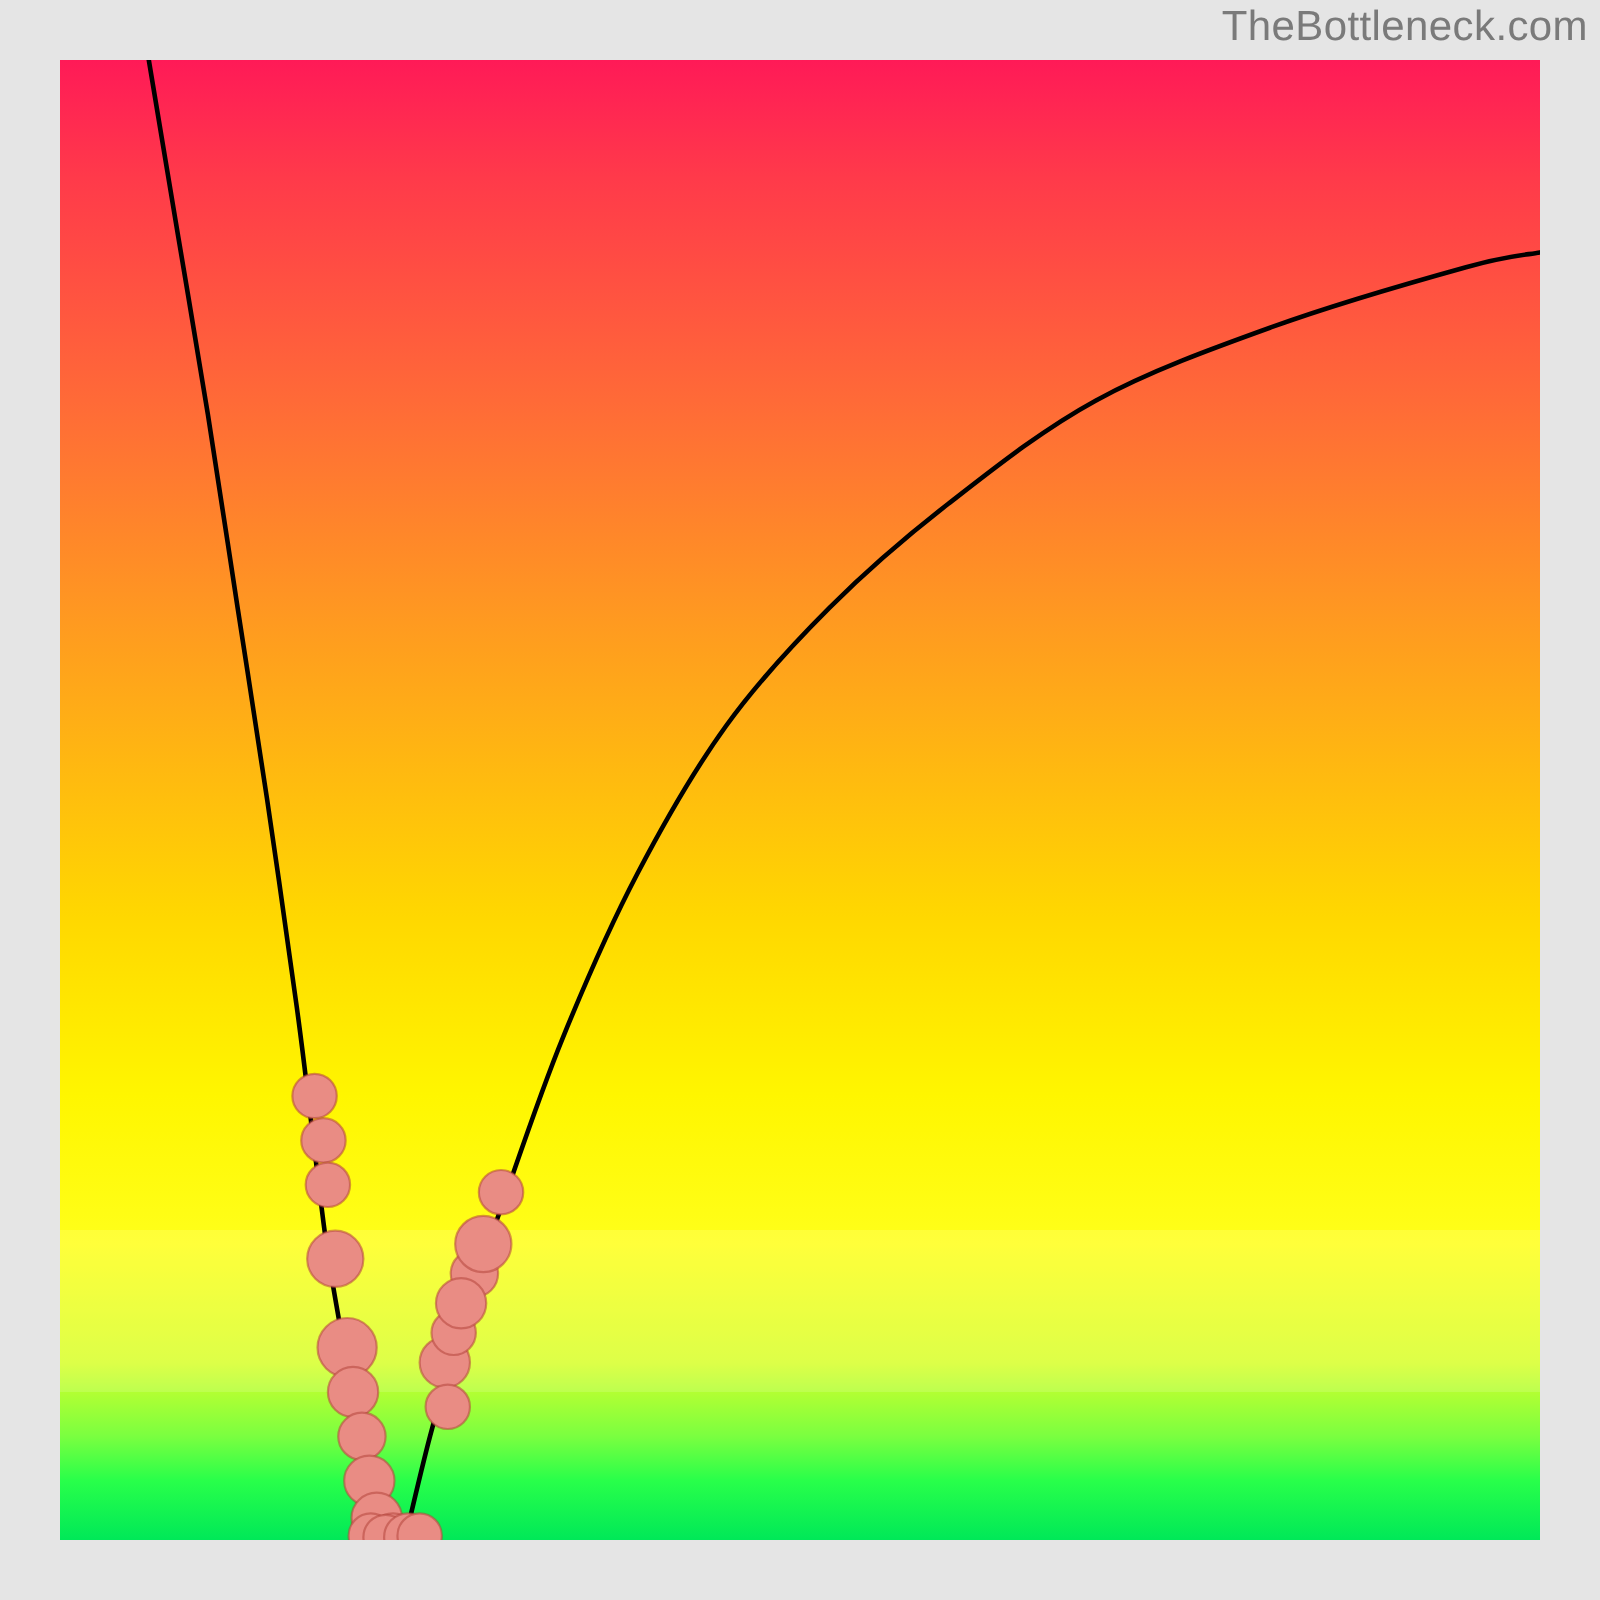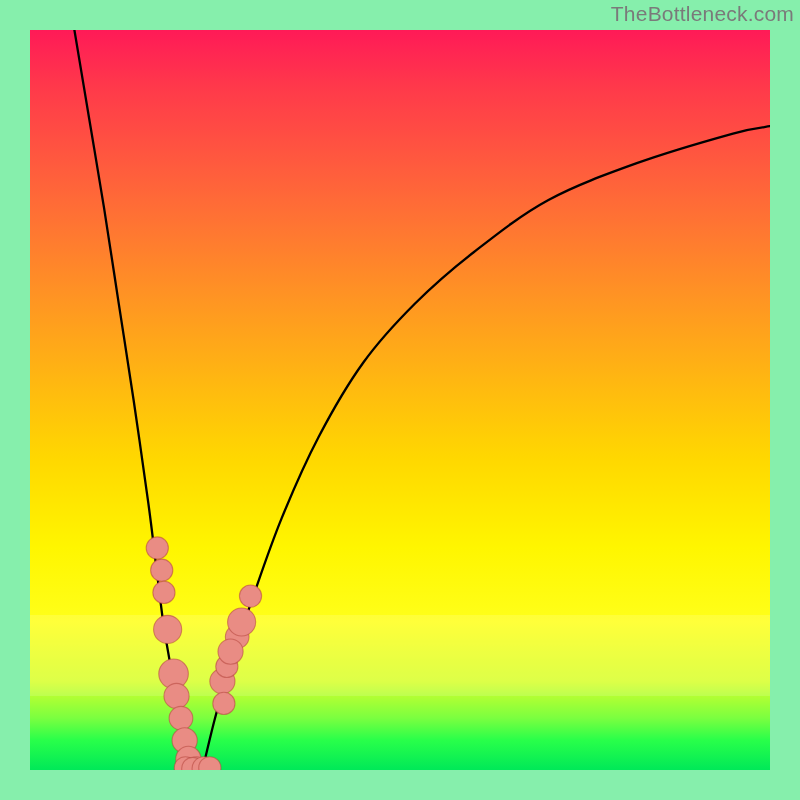--- a/index.html
+++ b/index.html
@@ -8,21 +8,21 @@
     width: 800px;
     height: 800px;
     background: #000;
     overflow: hidden;
     font-family: Arial, Helvetica, sans-serif;
   }
   .frame {
     position: relative;
     width: 800px;
     height: 800px;
-    background: #86efac;
+    background: #e5e5e5;
   }
   .plot-area {
     position: absolute;
     left: 30px;
     top: 30px;
     width: 740px;
     height: 740px;
     overflow: hidden;
   }
   

